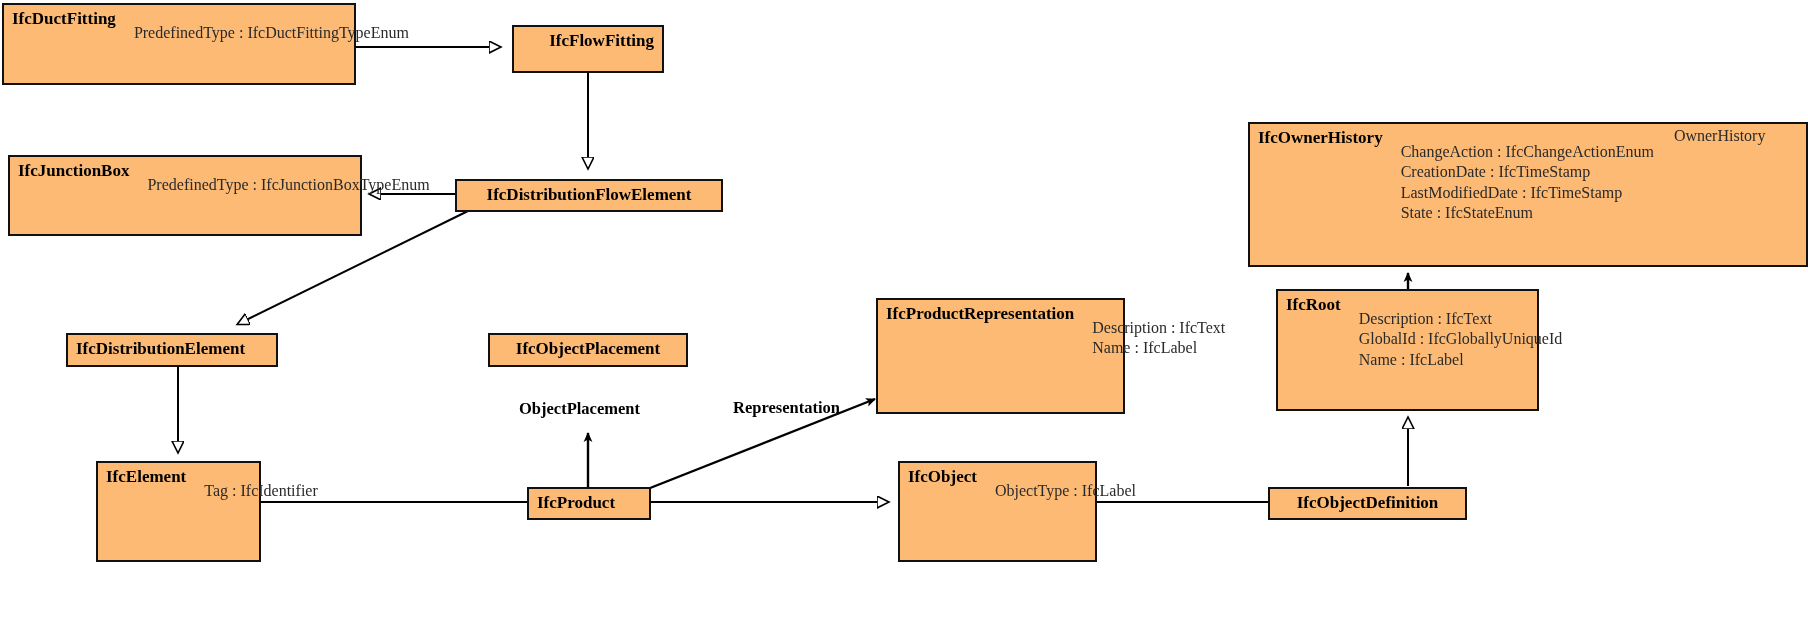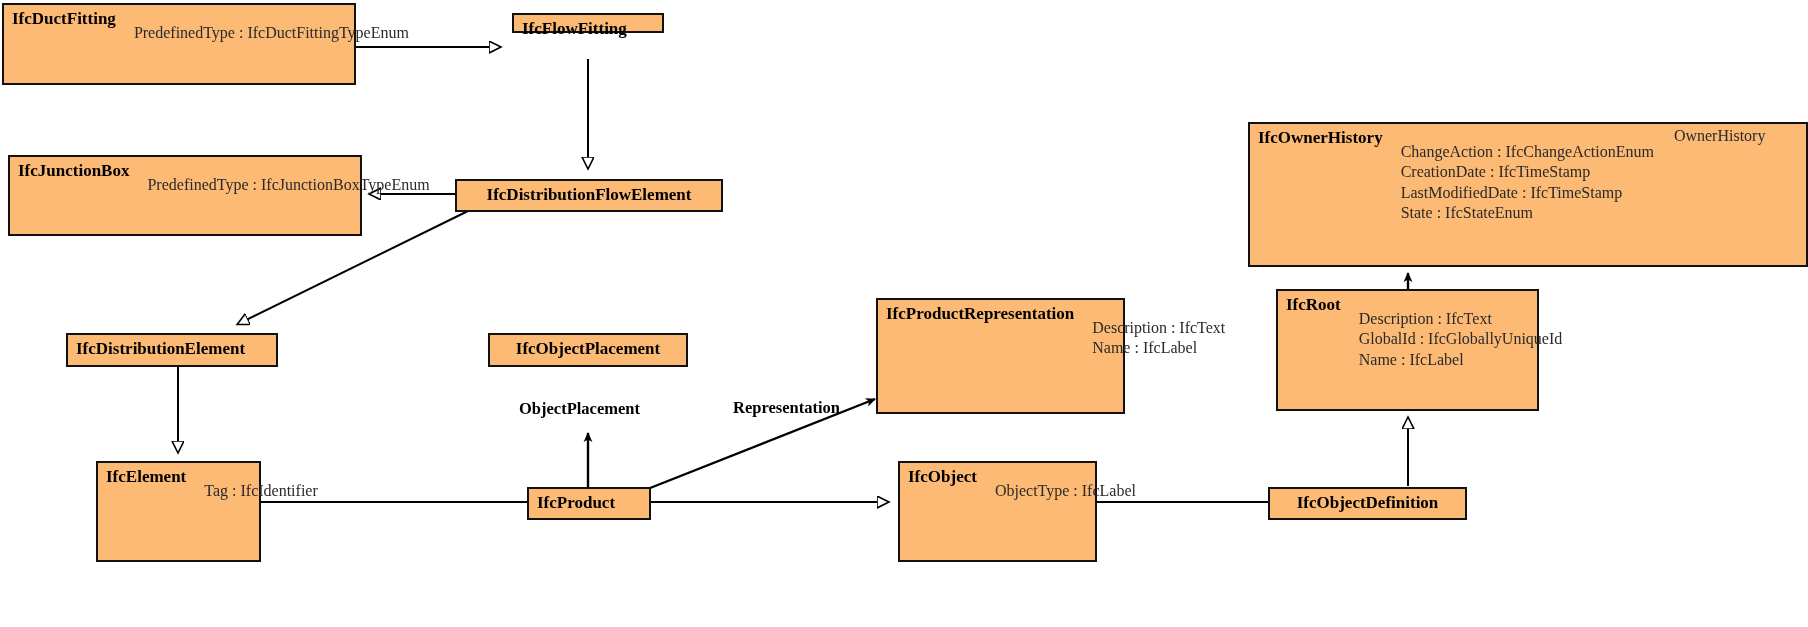--- a/index.html
+++ b/index.html
@@ -111,21 +111,21 @@
   <div class="uml-class" style="left:2px; top:3px; width:354px; height:82px;">
     <div class="uml-name">IfcDuctFitting</div>
     <div class="uml-sep"></div>
     <div class="uml-attrs">
       <div>PredefinedType : IfcDuctFittingTypeEnum</div>
     </div>
     <div class="uml-sep"></div>
     <div class="uml-ops"></div>
   </div>
 
-  <div class="uml-class" style="left:512px; top:13px; width:152px; height:20px; justify-content:flex-start;">
+  <div class="uml-class" style="left:512px; top:25px; width:152px; height:48px; justify-content:flex-end;">
     <div class="uml-name">IfcFlowFitting</div>
   </div>
 
   <div class="uml-class" style="left:8px; top:155px; width:354px; height:81px;">
     <div class="uml-name">IfcJunctionBox</div>
     <div class="uml-sep"></div>
     <div class="uml-attrs">
       <div>PredefinedType : IfcJunctionBoxTypeEnum</div>
     </div>
     <div class="uml-sep"></div>

